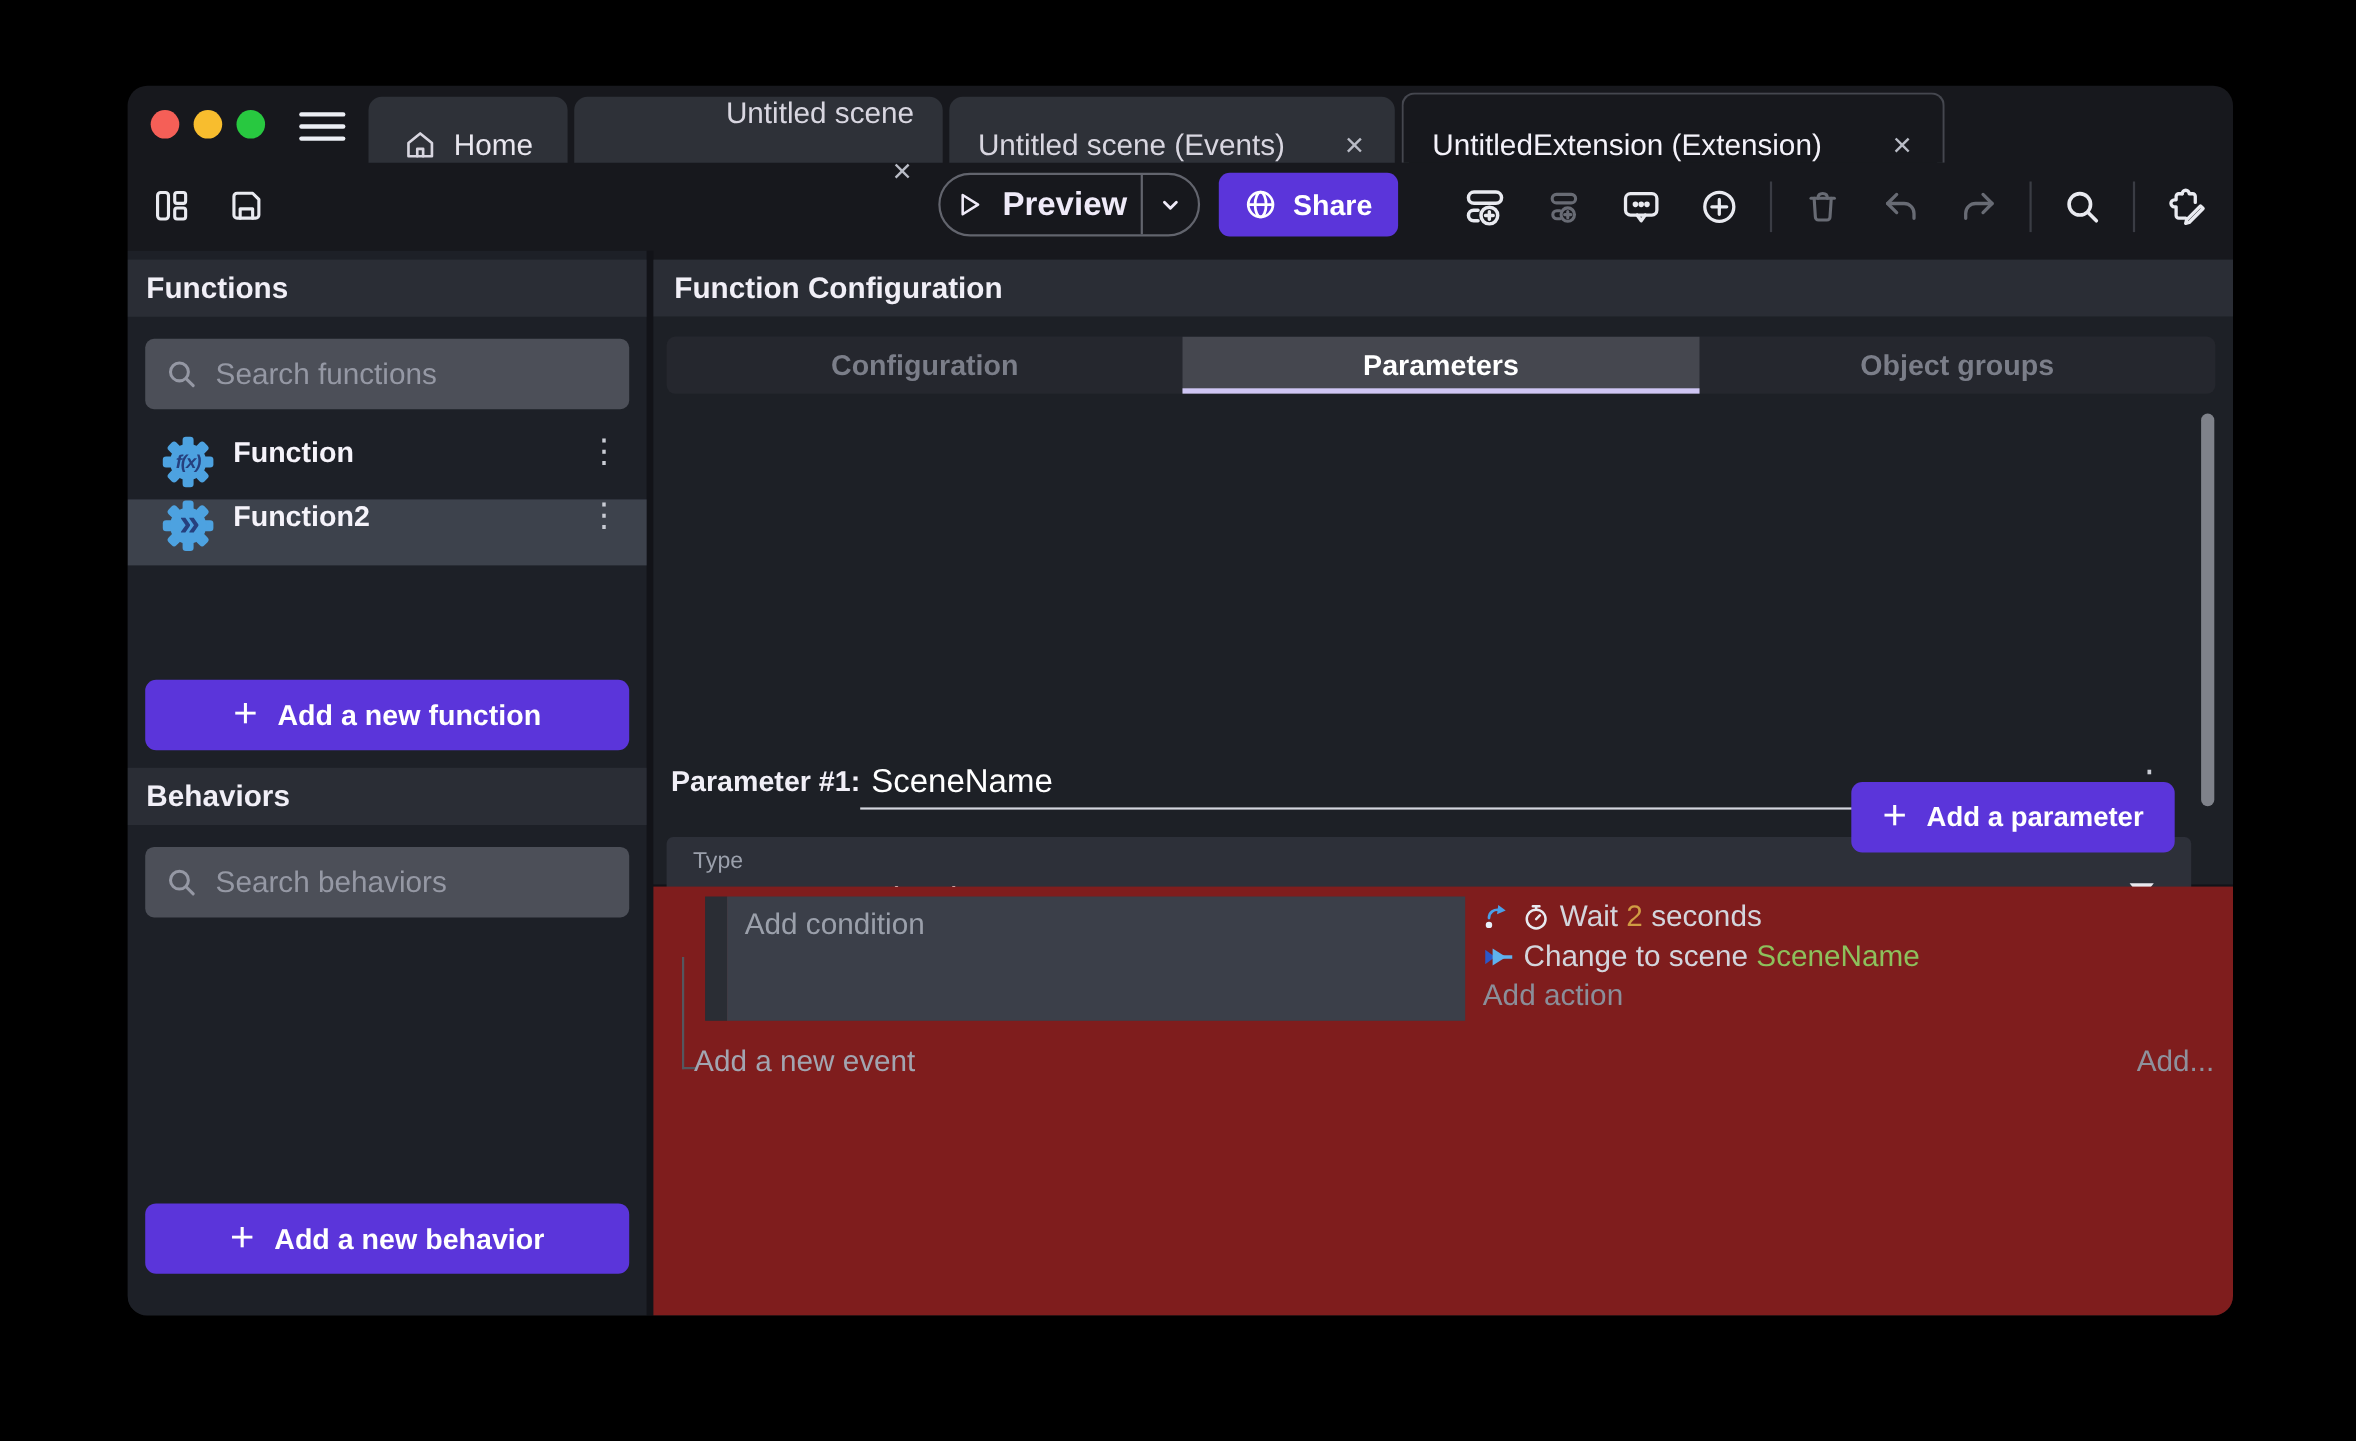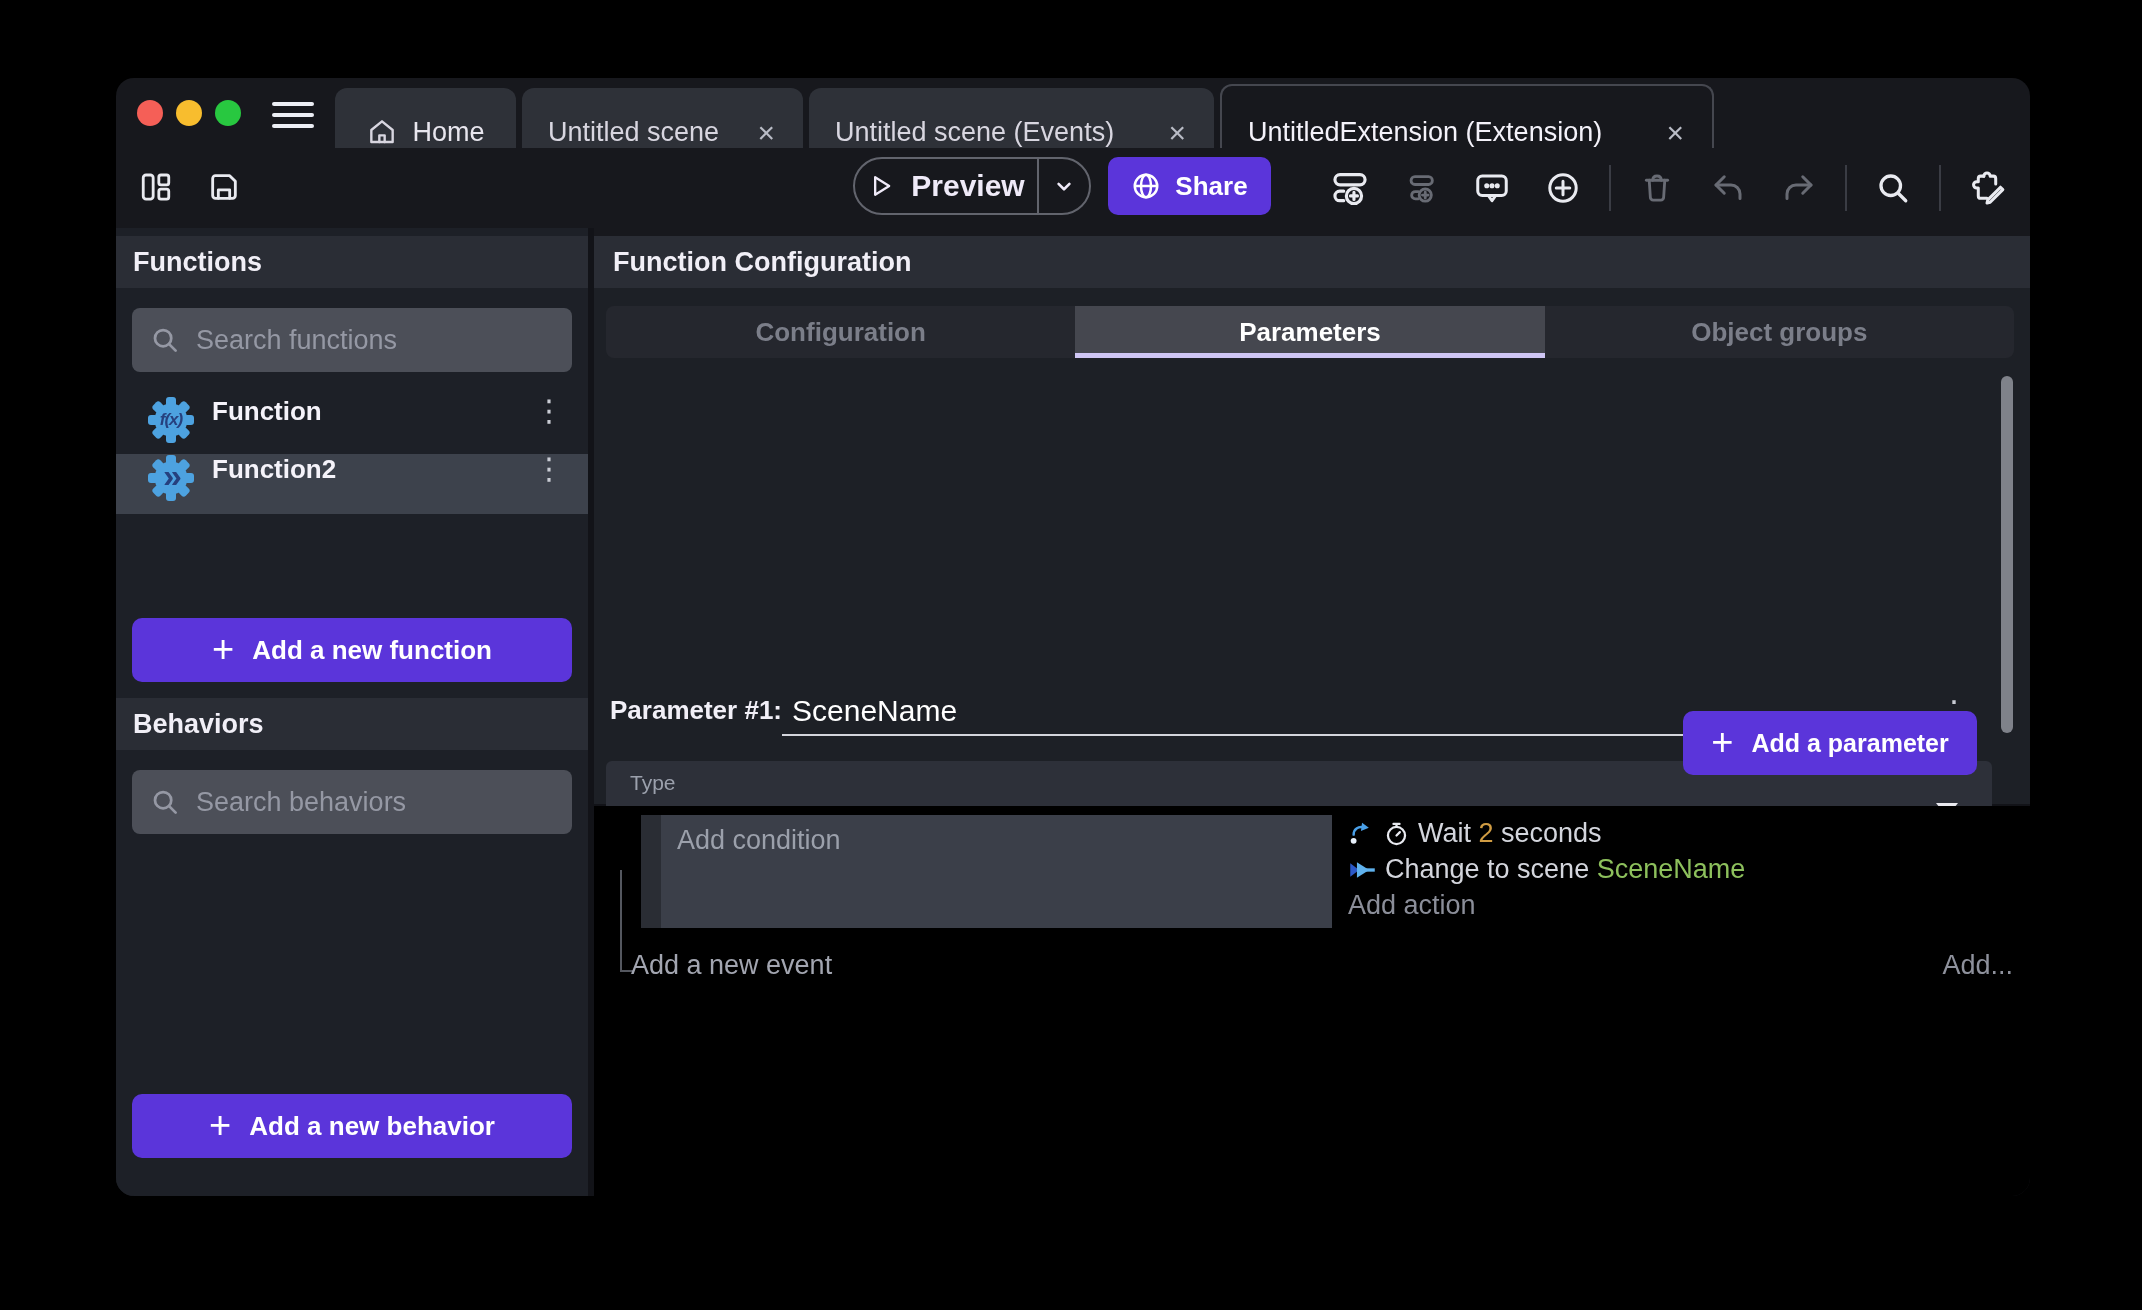--- a/index.html
+++ b/index.html
@@ -15,21 +15,21 @@
   .traffic span { width:26px; height:26px; border-radius:50%; display:block; }
   .t-red{ background:var(--traffic_red);} .t-yellow{ background:var(--traffic_yellow);} .t-green{ background:var(--traffic_green);}
   .hamburger { position:absolute; left:156px; top:24px; width:42px; height:26px; display:flex; flex-direction:column; justify-content:space-between; cursor:pointer; }
   .hamburger i { display:block; height:4px; border-radius:2px; background:#eceef4; }
 
   .tabs { position:absolute; left:219px; bottom:0; display:flex; align-items:flex-end; gap:6px; }
   .tab { height:60px; background:#2e3138; border-radius:12px 12px 0 0; display:flex; align-items:flex-end;
          padding:0 26px; gap:22px; color:#d8d6e0; font-size:27px; white-space:nowrap; cursor:pointer; }
   .tab .close { font-size:30px; color:#b9bcc6; line-height:1; padding:0 2px; cursor:pointer; }
   .tab.home { width:181px; justify-content:center; gap:14px; color:#e8e6ee; padding:0 10px; }
-  .tab.w-scene { width:281px; justify-content:space-between; }
+  .tab.w-scene { width:335px; justify-content:space-between;flex-direction:column; }
   .tab.w-events { width:405px; justify-content:space-between; }
   .tab.active { width:494px; justify-content:space-between; background:#17181d; height:64px;
                 border:2px solid #45474f; border-bottom:none; color:#f4f2fa; }
   .home-icon svg { display:block; }
 
   
   .toolbar { height:80px; flex:0 0 80px; position:relative; }
   .tool-left { position:absolute; left:15px; top:13px; display:flex; gap:18px; }
   .icon-btn { width:50px; height:52px; display:flex; align-items:center; justify-content:center; color:#e9eaf0; cursor:pointer; }
   .icon-btn.dim { color:#686b74; }
@@ -104,21 +104,21 @@
   .caret { position:absolute; right:34px; top:42px; width:0; height:0;
            border-left:11px solid transparent; border-right:11px solid transparent; border-top:14px solid #e9e9ef; }
 
   .btn-add-param { position:absolute; right:53px; top:423px; width:294px; height:64px; margin:0; }
   .btn-add-param .lbl { font-size:25px; }
   .scroll-thumb { position:absolute; right:17px; top:88px; width:12px; height:357px; border-radius:6px; background:#7f828a; }
 
   .h-gap { height:2px; background:#121318; }
 
   
-  .events { flex:1; background:#000000; position:relative; font-size:27px; }
+  .events { flex:1; background:#7f1d1d; position:relative; font-size:27px; }
   .event-row { position:absolute; left:47px; top:9px; display:flex; }
   .cond-strip { width:20px; background:#2a2d34; }
   .cond-block { width:671px; height:113px; background:#3b3f49; padding:10px 0 0 16px; color:#9ba0ab; cursor:pointer; }
   .actions { margin-left:16px; padding-top:3px; display:flex; flex-direction:column; gap:5px; }
   .action-line { display:flex; align-items:center; gap:8px; color:#d3d5dc; cursor:pointer; }
   .action-line .num { color:var(--number); }
   .action-line .scene { color:var(--scene); }
   .add-action { color:#8b8e99; cursor:pointer; }
   .tree-v { position:absolute; left:26px; top:64px; height:102px; border-left:2px solid #54575f; }
   .tree-h { position:absolute; left:26px; top:164px; width:14px; border-top:2px solid #54575f; }

